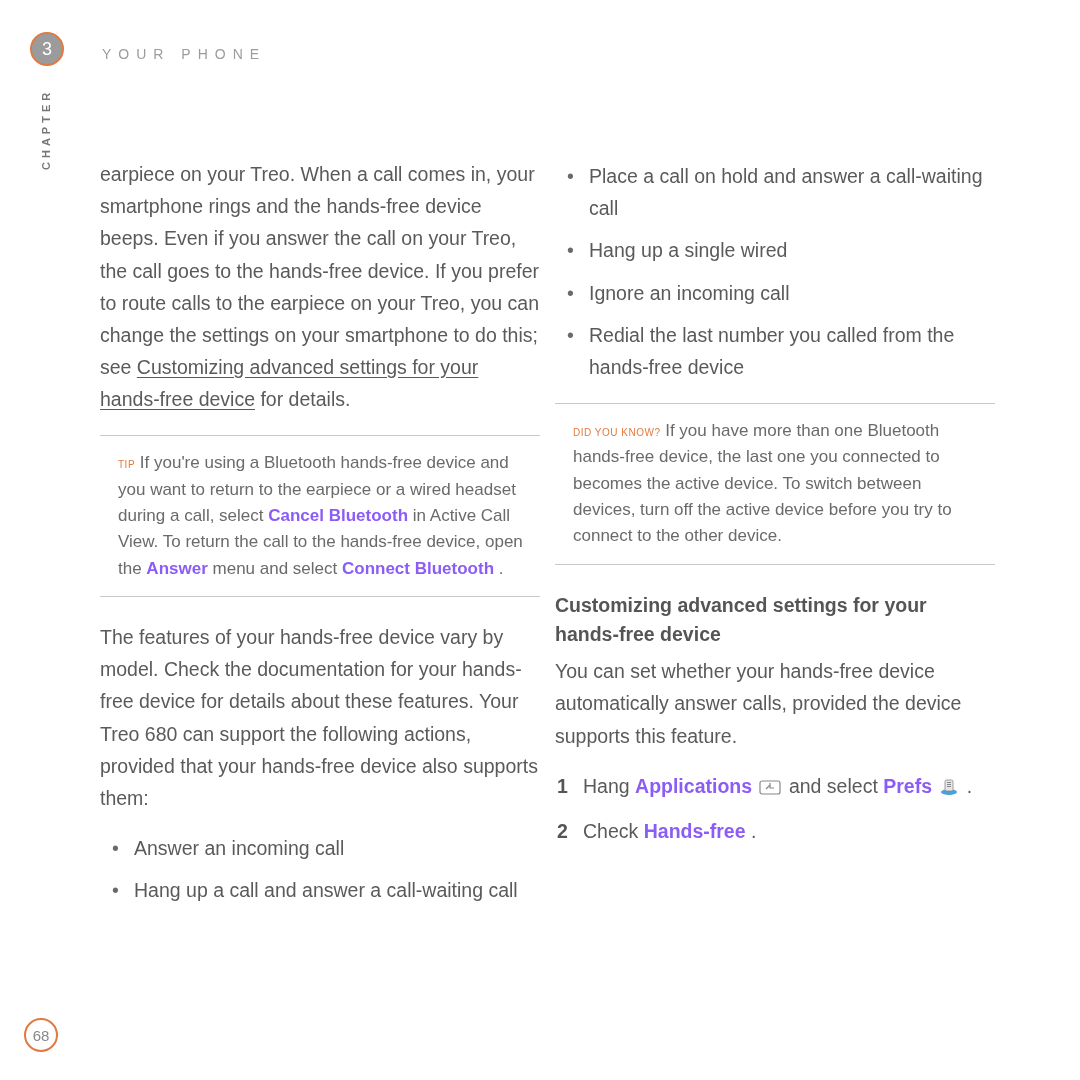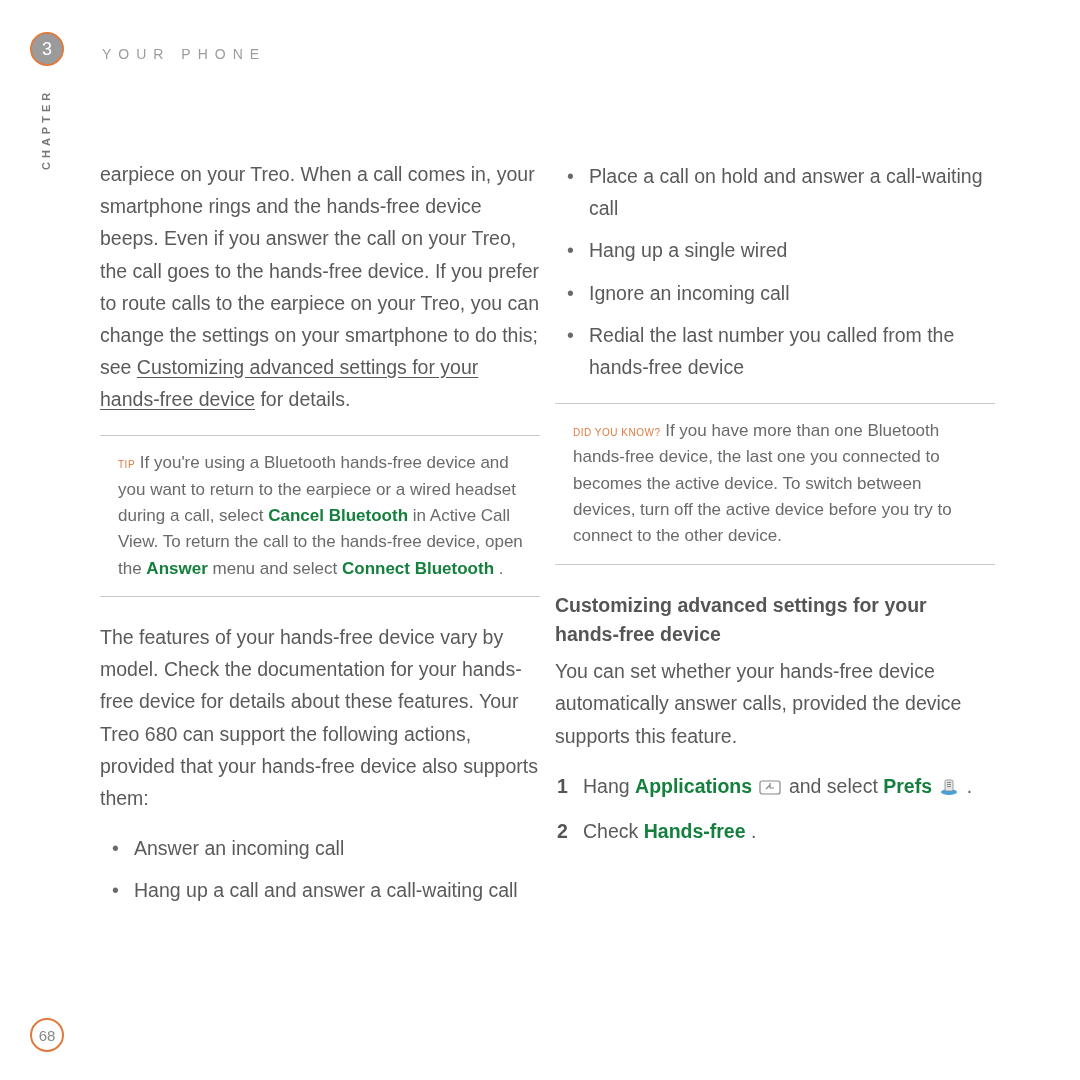--- a/index.html
+++ b/index.html
@@ -24,31 +24,31 @@
   .cols { display: flex; gap: 15px; margin-top: 96px; }
   .col { width: 440px; font-size: 19.5px; line-height: 1.65; color: #5a5a5a; font-weight: 300; }
   .col p { margin-bottom: 18px; }
   .link { text-decoration: underline; text-underline-offset: 3px; }
   .callout {
     border-top: 1px solid #c9c9c9; border-bottom: 1px solid #c9c9c9;
     padding: 14px 8px 14px 18px; font-size: 17px; line-height: 1.55; color: #6a6a6a;
     margin: 20px 0 24px 0;
   }
   .callout .label { color: #e17a3f; font-weight: 400; font-size: 10px; letter-spacing: 0.5px; }
-  .b { font-weight: 700; color: #15803d; }
+  .b { font-weight: 700; color: #8b5cf6; }
   ul.bullets { list-style: none; padding-left: 6px; margin-top: 2px; }
   ul.bullets li { position: relative; padding-left: 28px; margin-bottom: 10px; }
   ul.bullets li::before { content: "•"; position: absolute; left: 6px; top: 0; color: #6a6a6a; }
   .h3 { font-weight: 700; color: #555; font-size: 19.5px; line-height: 1.5; margin-bottom: 6px; margin-top: 26px; }
   ol.steps { list-style: none; padding-left: 0; margin-top: 10px; }
   ol.steps li { position: relative; padding-left: 28px; margin-bottom: 10px; }
   ol.steps li .num { position: absolute; left: 2px; top: 0; font-weight: 700; color: #555; }
   .icon { display: inline-block; vertical-align: -3px; margin: 0 2px; }
   .pagenum {
-    position: absolute; left: 30px; bottom: 28px;
+    position: absolute; left: 24px; bottom: 28px;
     width: 34px; height: 34px; border: 2px solid #e17a3f; border-radius: 50%;
     display: flex; align-items: center; justify-content: center;
     color: #888; font-size: 15px; background: #fff;
   }
 </style>
 </head>
 <body>
 
 <div class="page">
 

